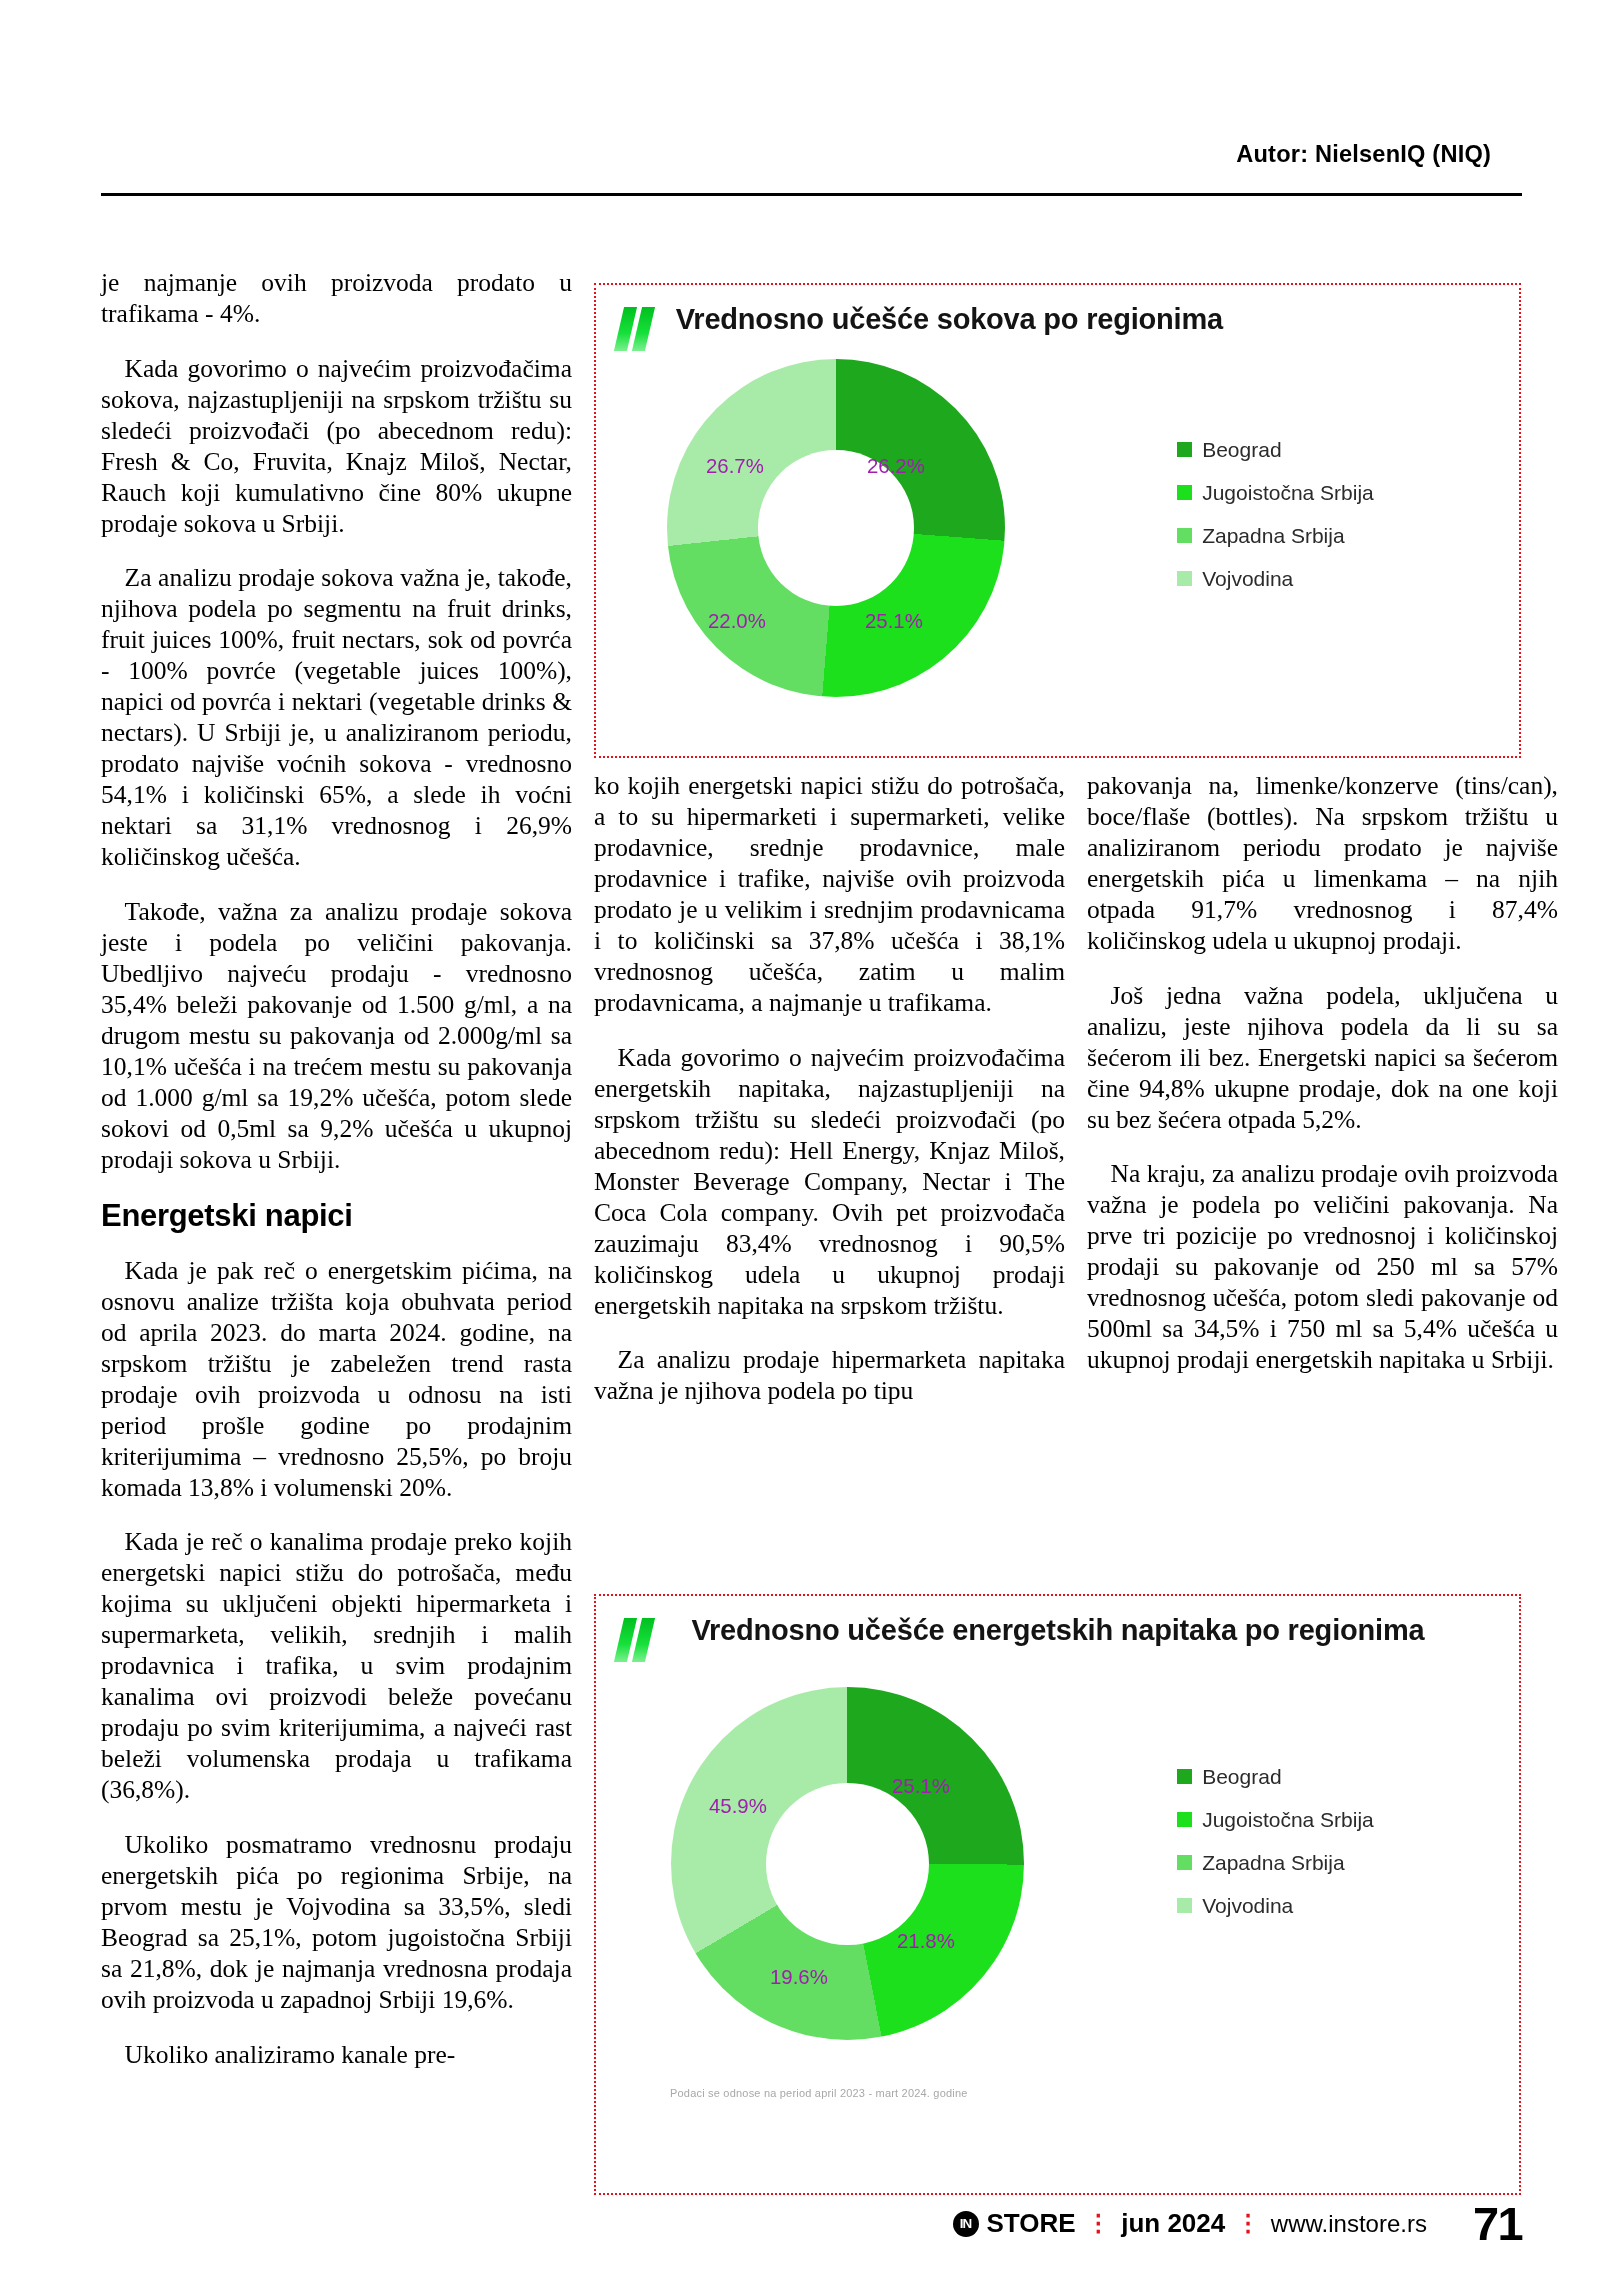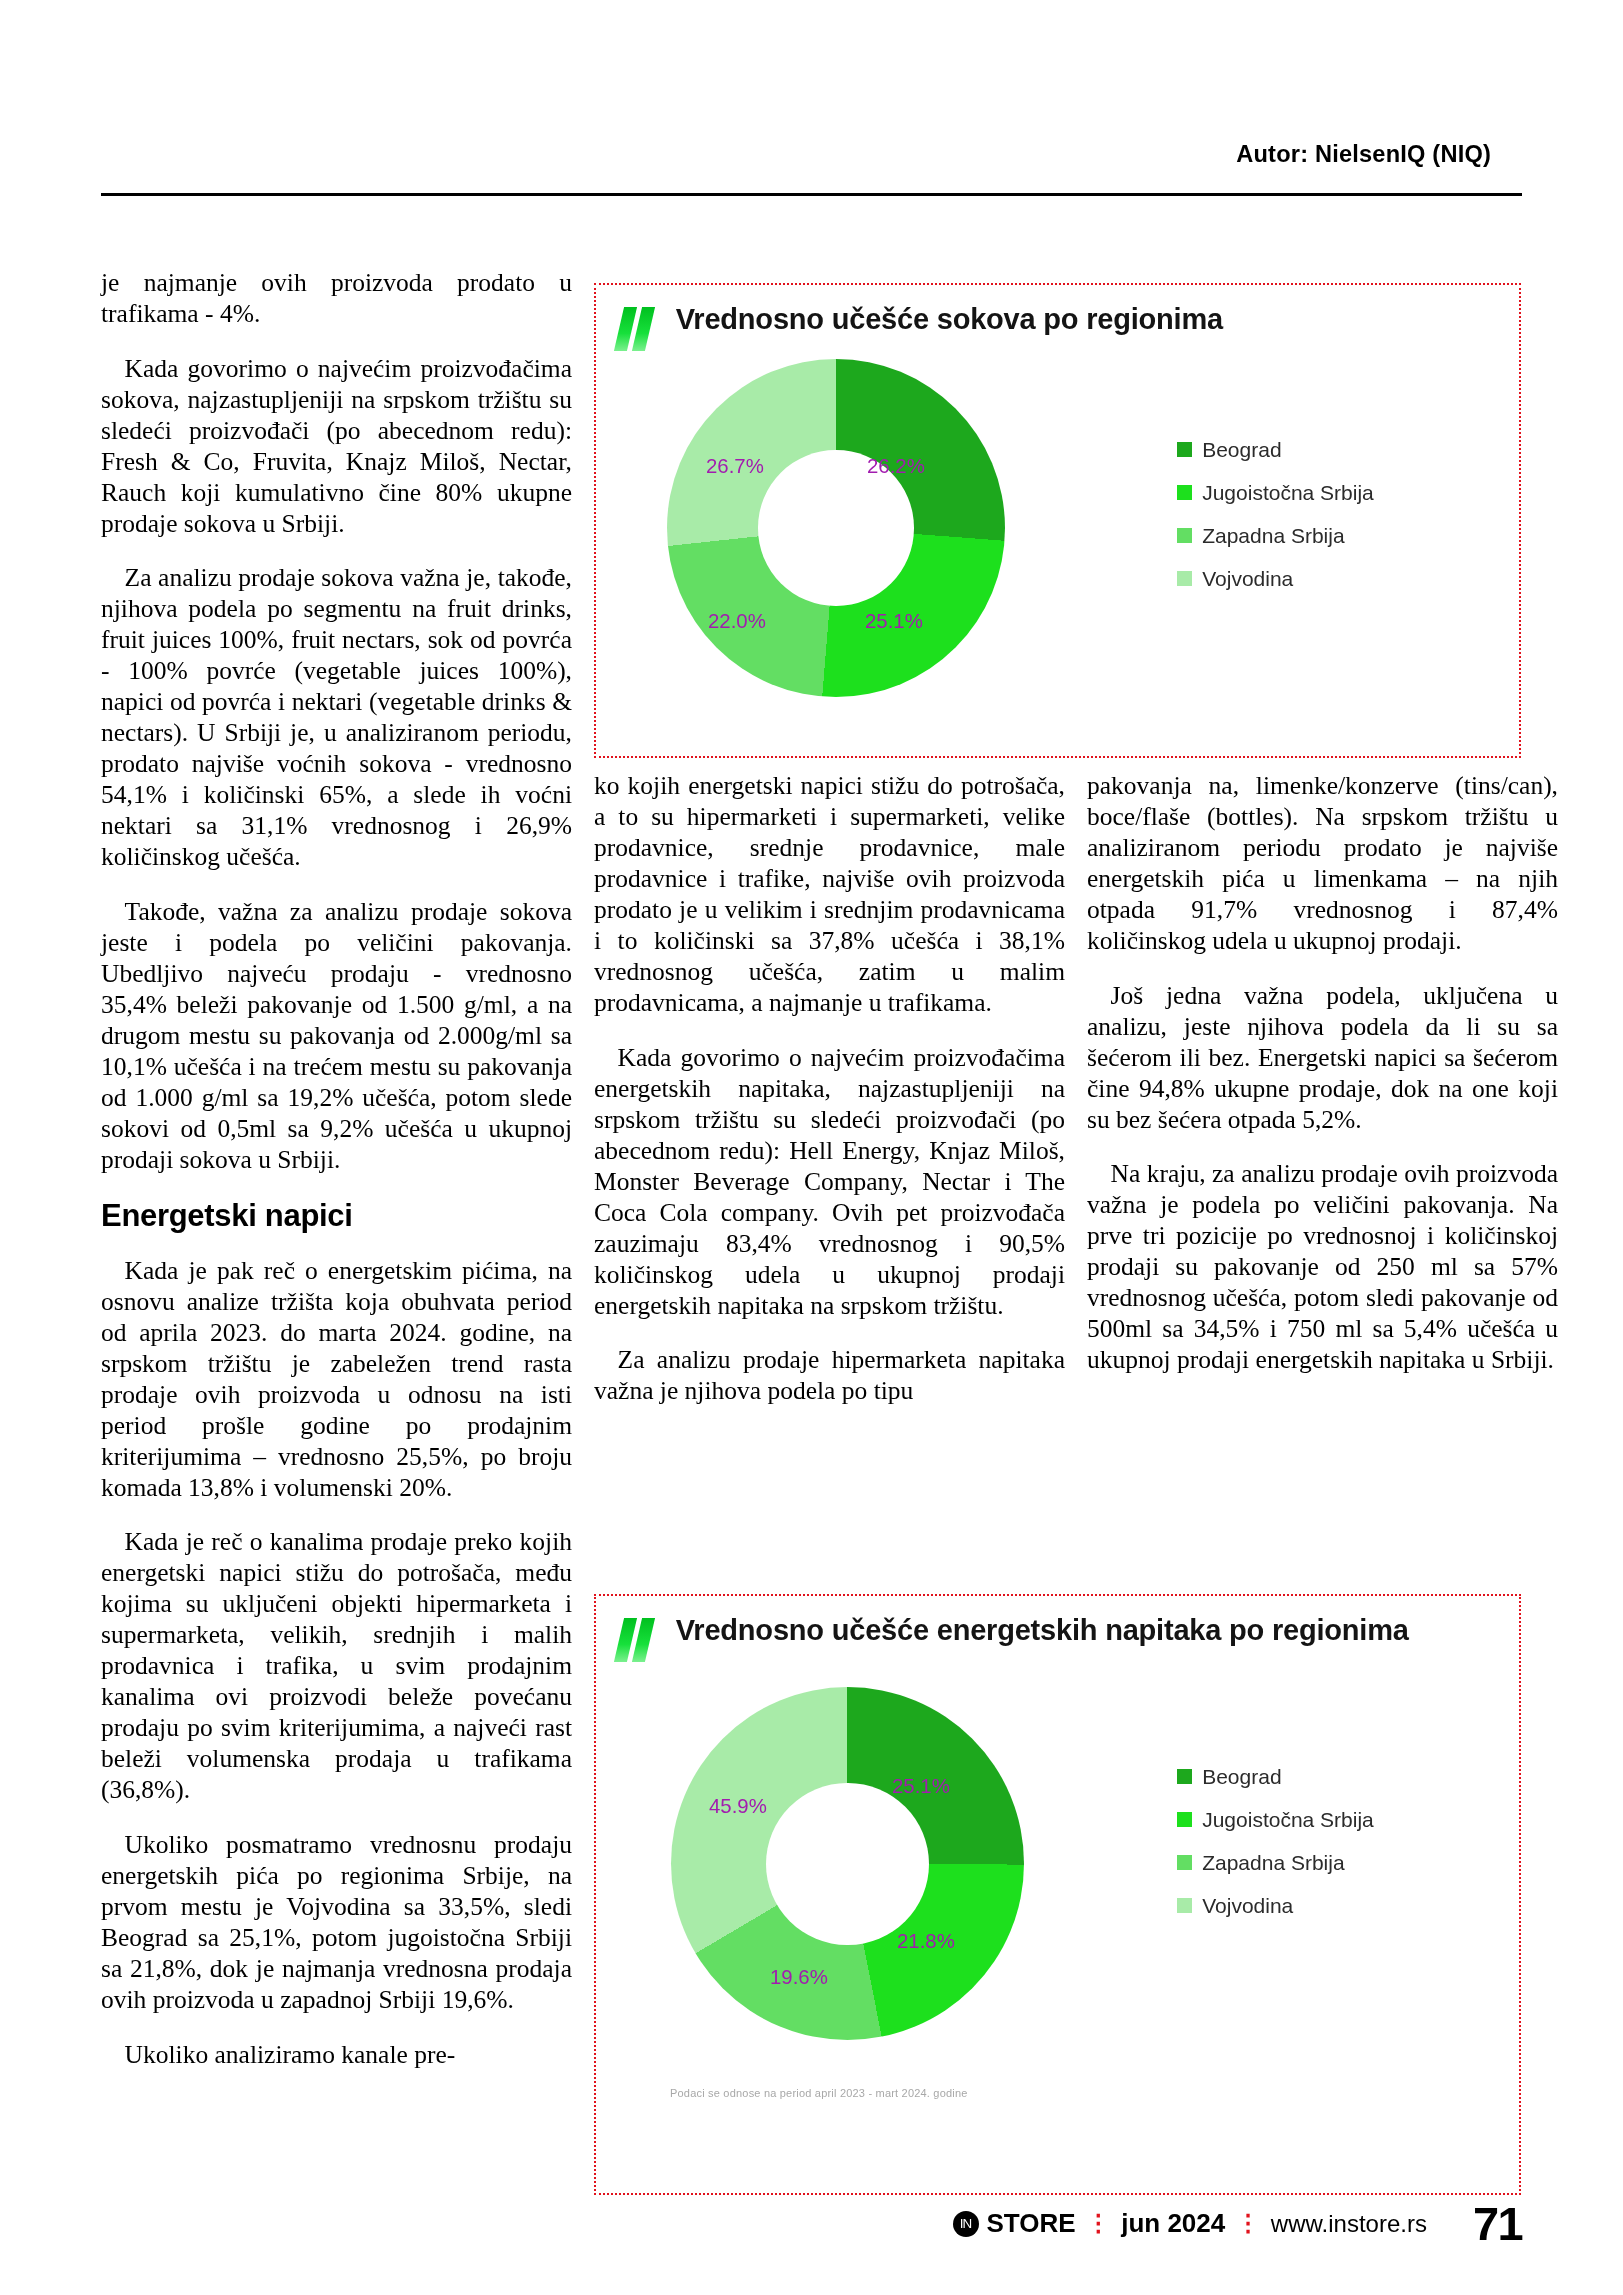--- a/index.html
+++ b/index.html
@@ -93,21 +93,21 @@
   .chart-logo span.b { left: 21px; }
   .chart-title {
     font-family: "Liberation Sans", sans-serif;
     font-weight: bold;
     font-size: 29px;
     line-height: 35px;
     color: #141414;
     letter-spacing: -0.2px;
     flex: 1;
   }
-  #chart-2 .chart-title { text-align: left; padding-right: 71px; }
+  #chart-2 .chart-title { text-align: right; padding-right: 71px; }
 
   .chart-area { position: relative; width: 100%; }
   #chart-1 .chart-area { height: 369px; }
   #chart-2 .chart-area { height: 448px; }
 
   .donut-wrap {
     position: absolute; left: 71px; top: 6.3px;
     width: 338px; height: 338px;
   }
   #chart-2 .donut-wrap { left: 75px; top: 23.6px; width: 353px; height: 353px; }
@@ -164,21 +164,21 @@
   }
   .footer-brand {
     display: flex; align-items: center;
     font-family: "Liberation Sans", sans-serif;
     font-weight: bold;
     font-size: 26px;
   }
   .in-mark {
     width: 26px; height: 26px; border-radius: 50%;
     background: #000; color: #fff;
-    font-size: 13.4px; font-weight: normal;
+    font-size: 13.4px; font-weight: bold;
     display: flex; align-items: center; justify-content: center;
     margin-right: 7.9px; letter-spacing: -0.8px;
   }
   .dotsep {
     color: #e1121c; font-weight: bold;
     margin: 0 11px; font-size: 23.6px; line-height: 1;
   }
   .footer-date {
     font-family: "Liberation Sans", sans-serif;
     font-weight: bold; font-size: 26px;

